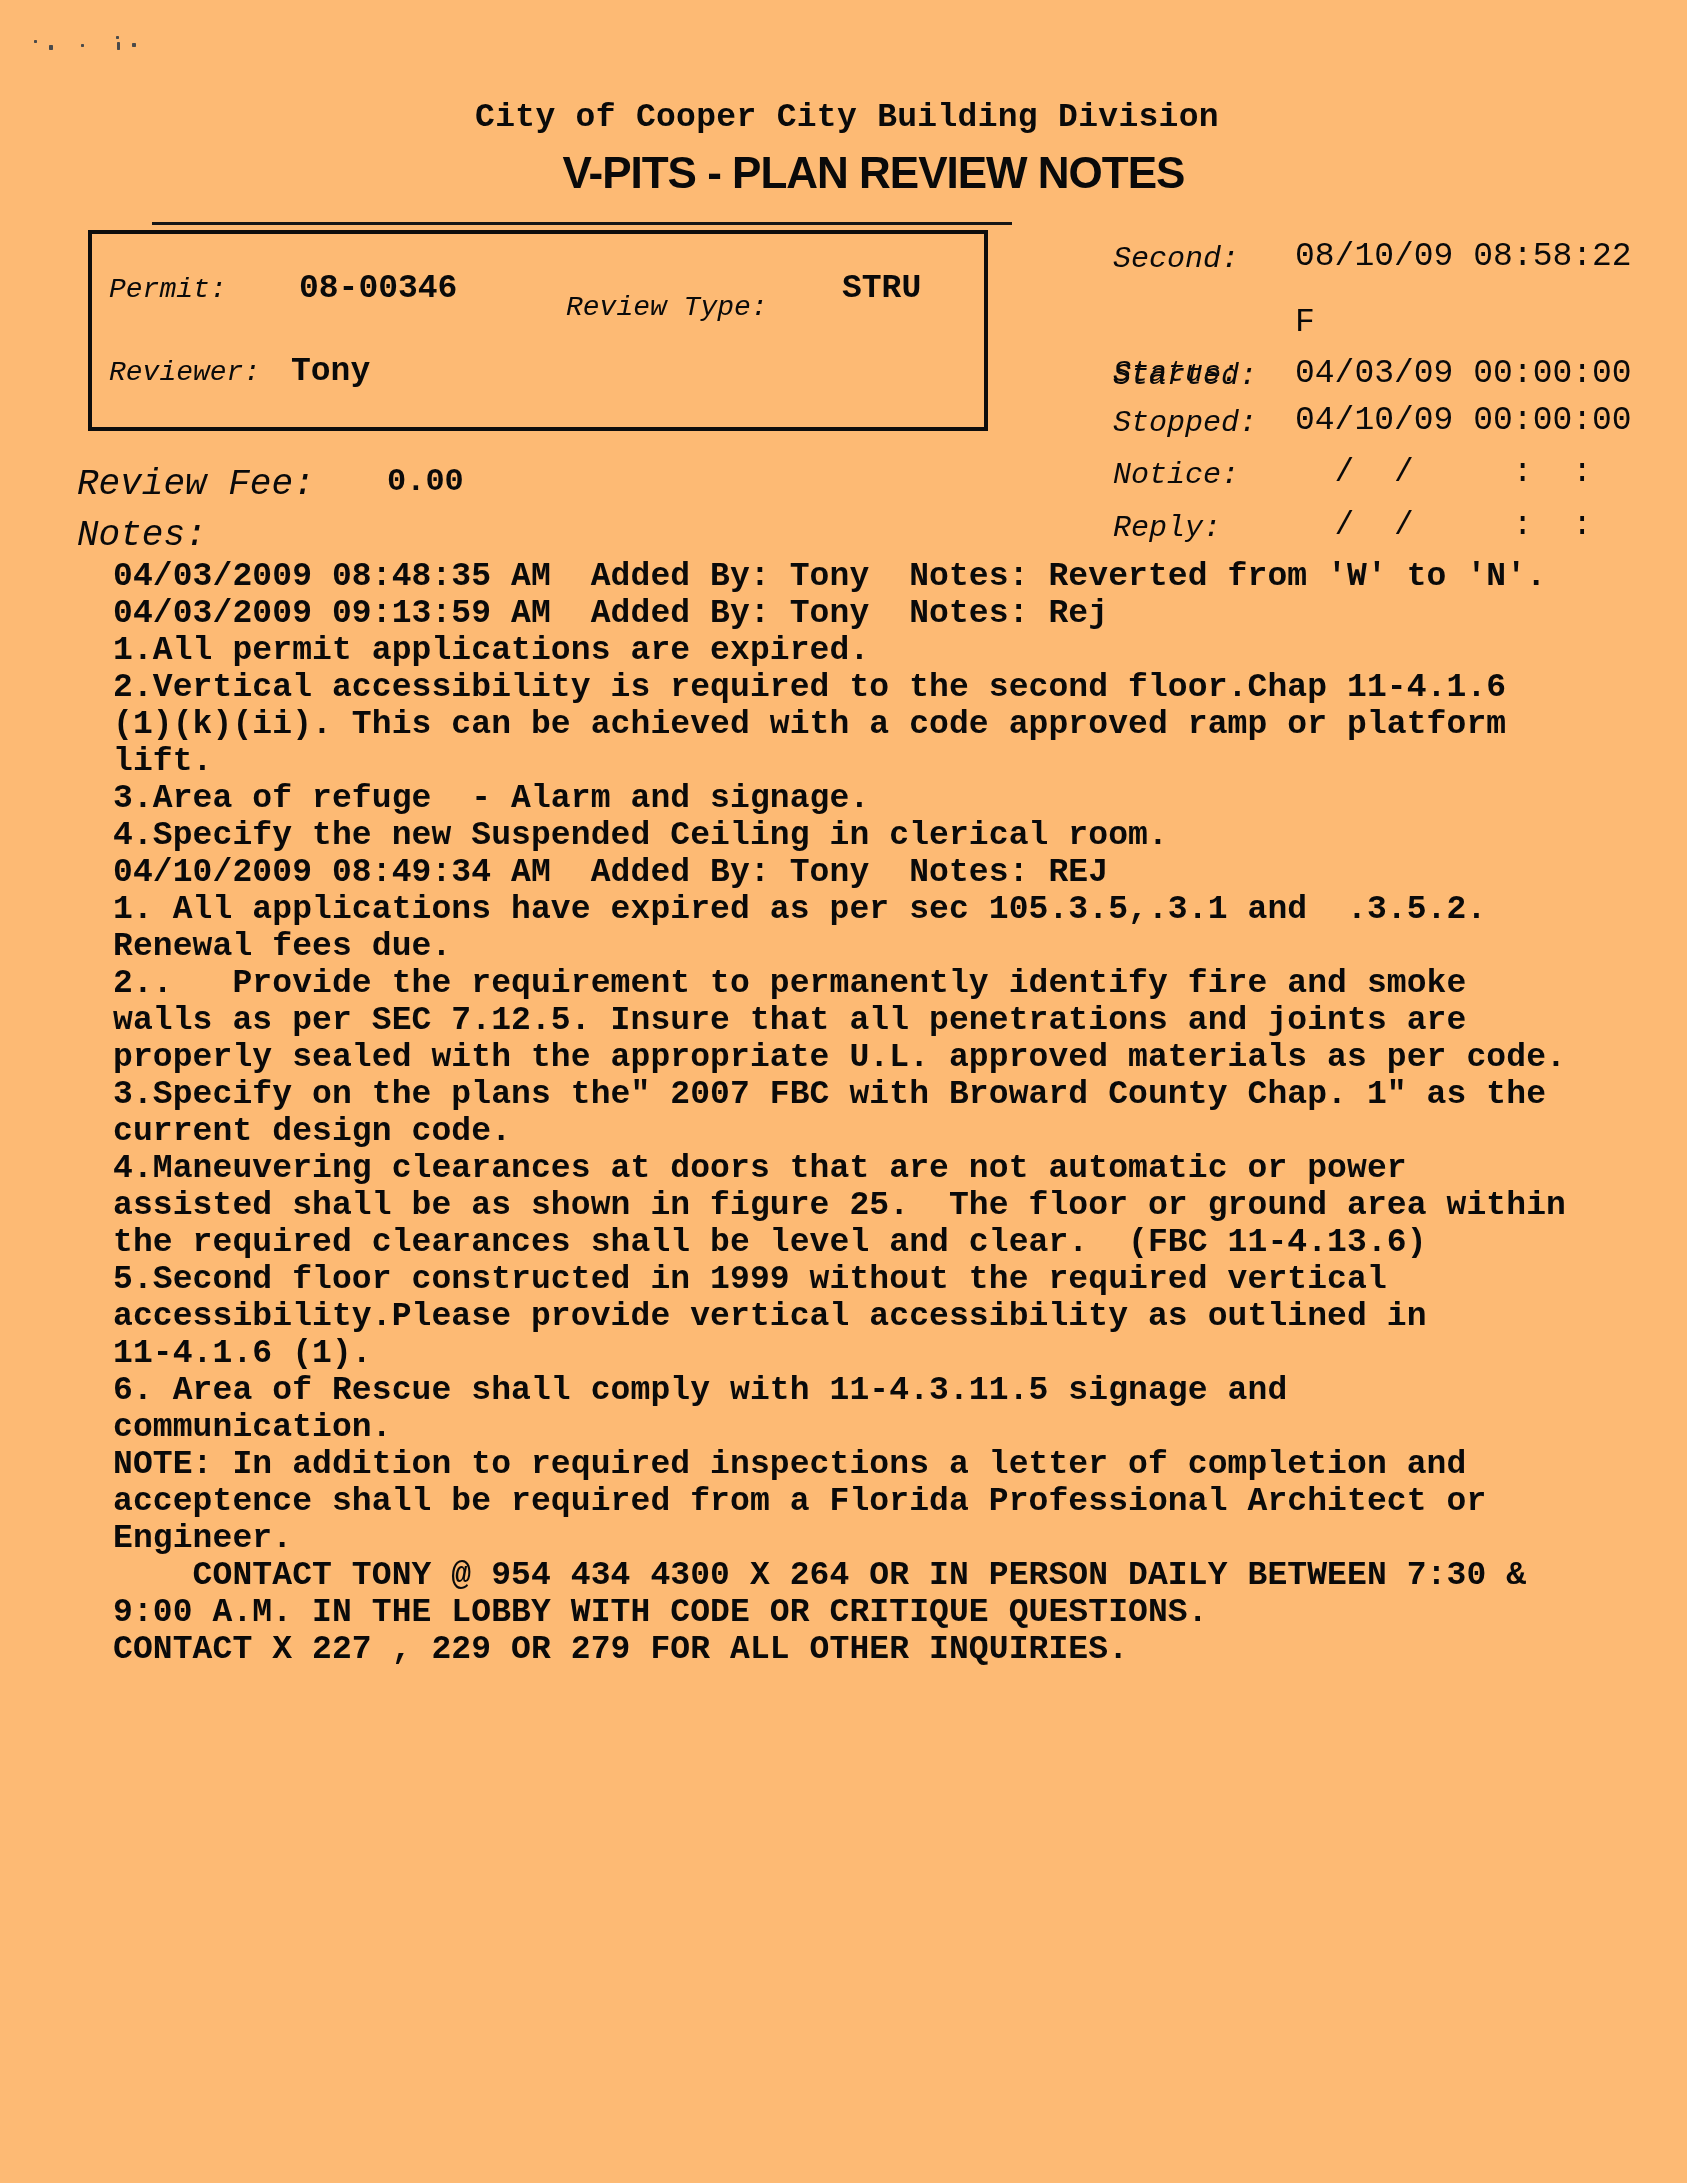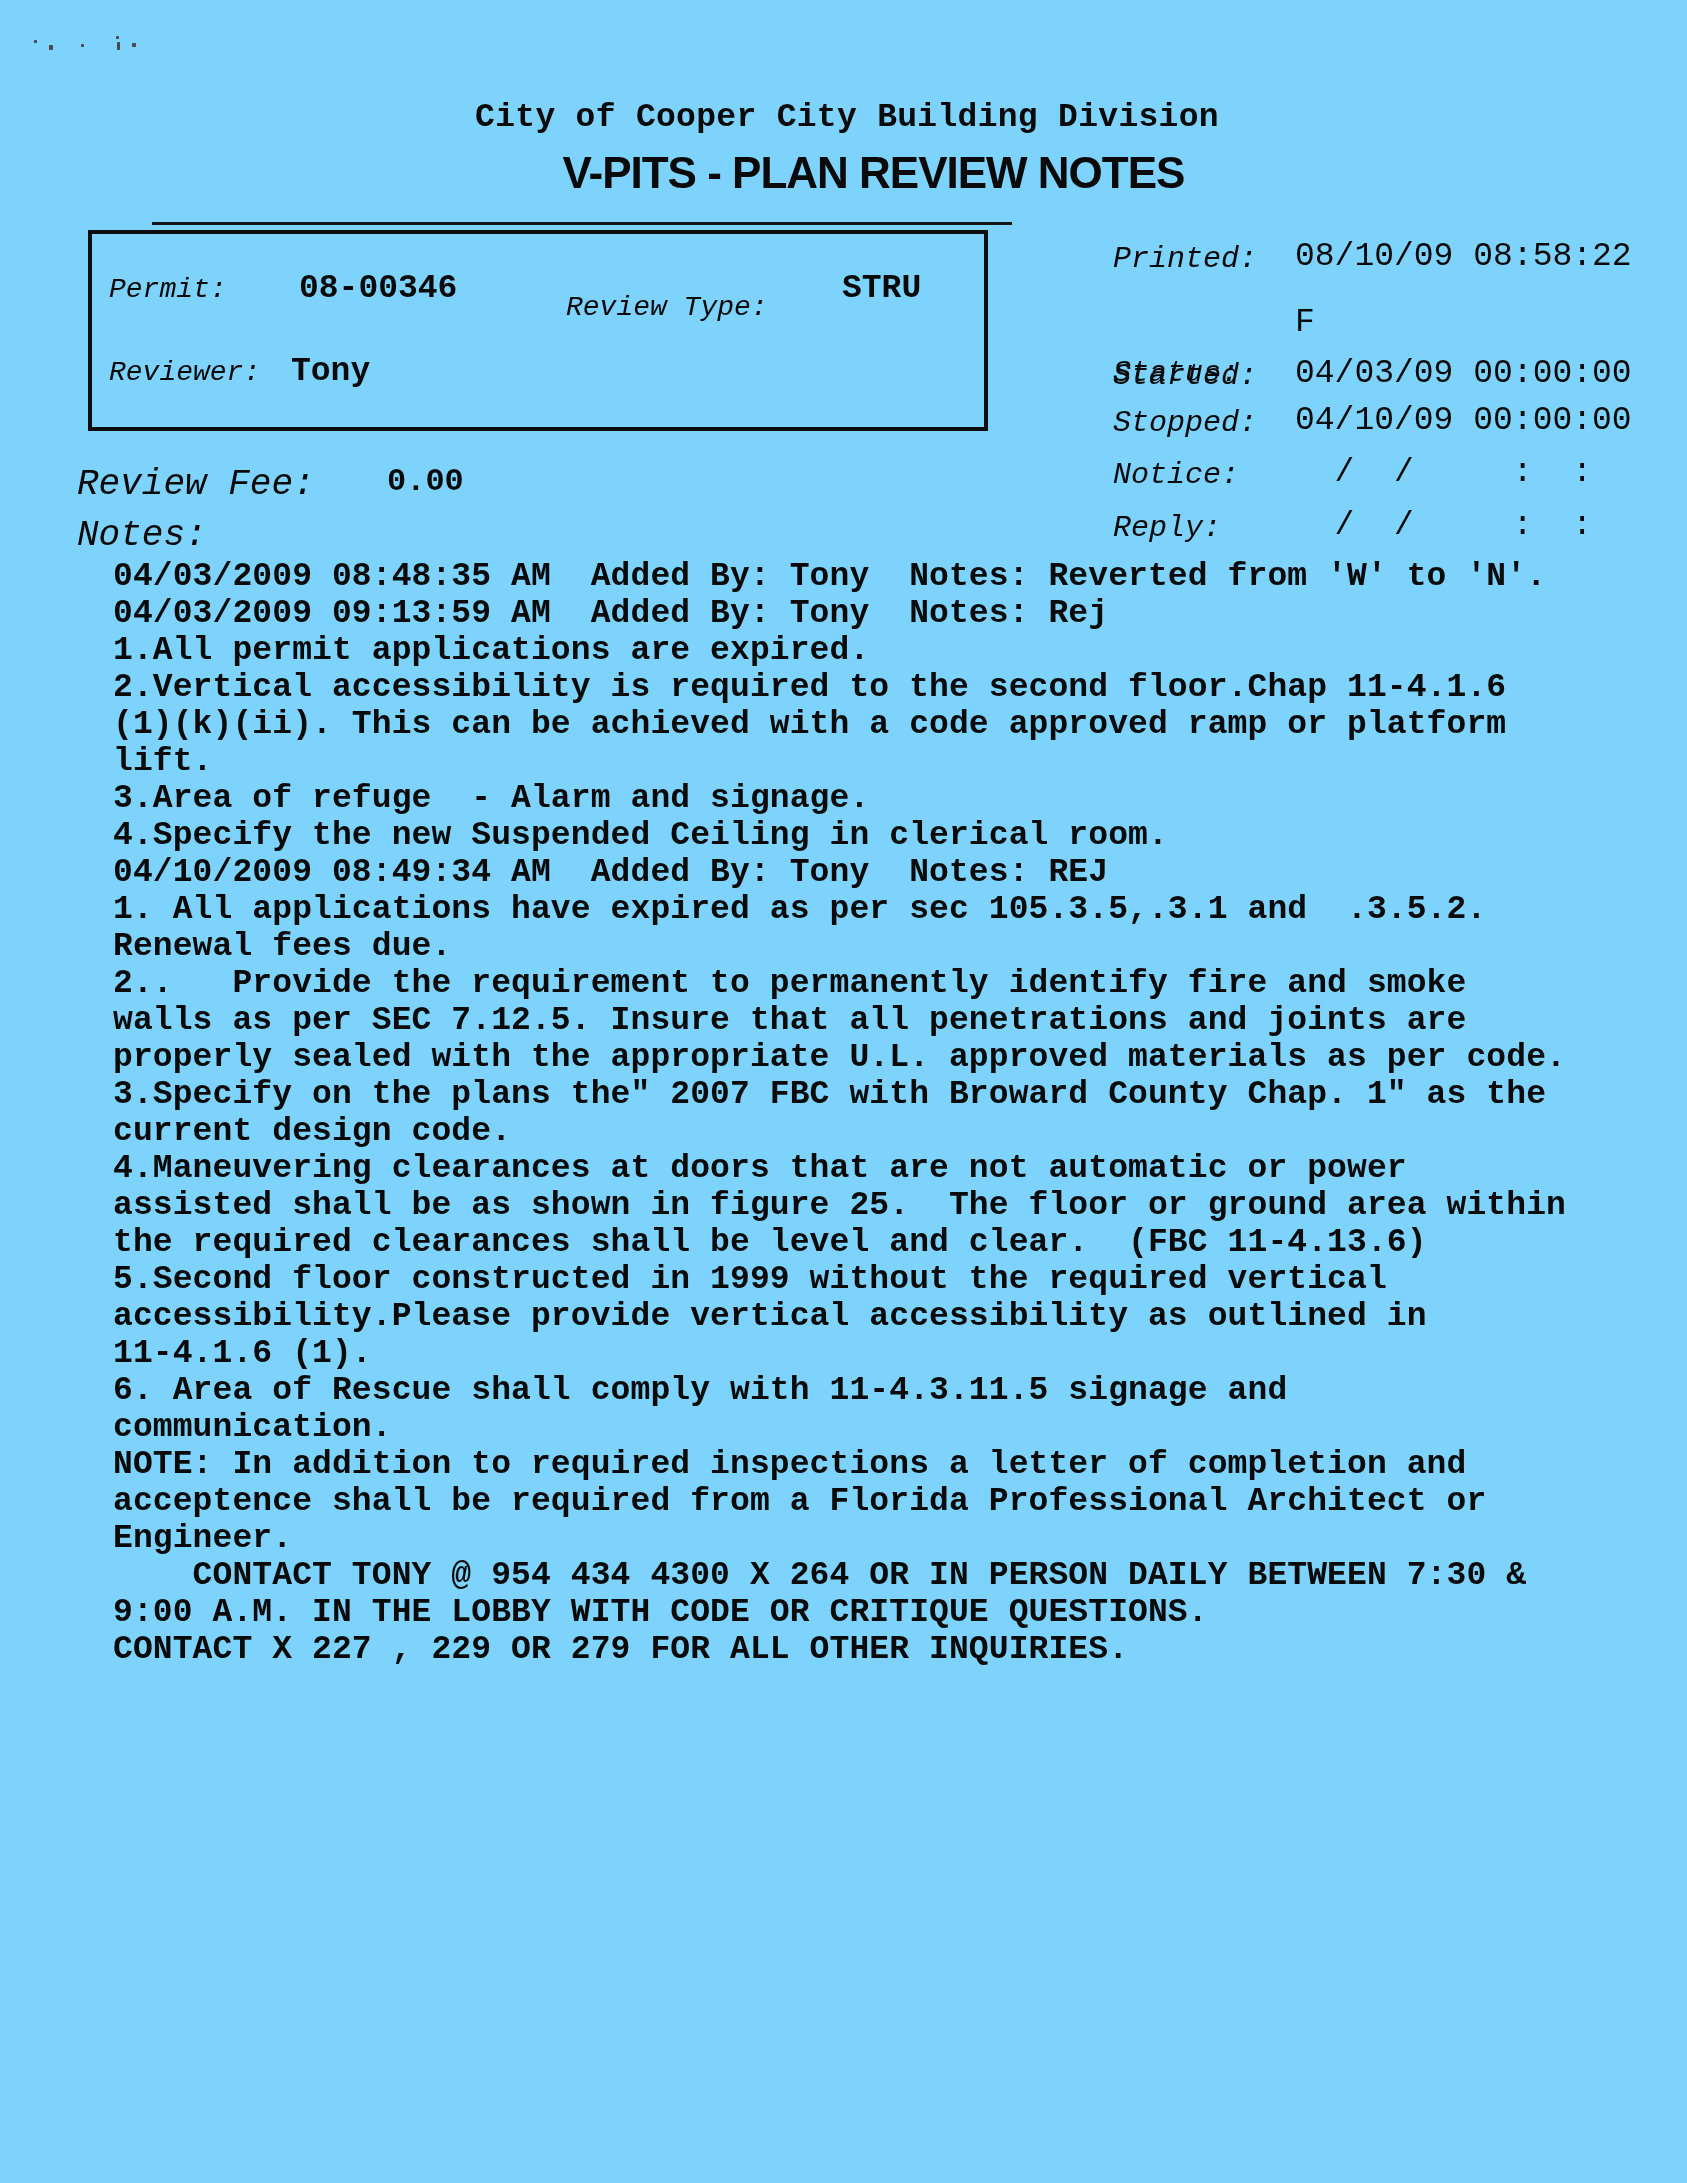--- a/index.html
+++ b/index.html
@@ -5,21 +5,21 @@
   html, body {
     margin: 0;
     padding: 0;
     background: #ffffff;
     overflow: hidden;
   }
   .page {
     position: relative;
     width: 1687px;
     height: 2183px;
-    background: #7dd3fc;
+    background: #fdba74;
     color: #0a0a0a;
     font-family: "Liberation Mono", "DejaVu Sans Mono", monospace;
   }
 
   
   .speck {
     position: absolute;
     background: #4a4a4a;
     border-radius: 0.7px;
   }
@@ -137,21 +137,21 @@
 
   <div class="permit-box"></div>
   <span class="lbl" style="left:109px;top:274px;">Permit:</span>
   <span class="val" style="left:299px;top:270px;">08-00346</span>
   <span class="lbl" style="left:566px;top:292px;">Review Type:</span>
   <span class="val" style="left:842px;top:270px;">STRU</span>
   <span class="lbl" style="left:109px;top:357px;">Reviewer:</span>
   <span class="val" style="left:291px;top:353px;">Tony</span>
 
   <div>
-    <span class="meta-lbl" style="top:242px;">Printed:</span>
+    <span class="meta-lbl" style="top:242px;">Second:</span>
     <span class="meta-val" style="top:238px;">08/10/09 08:58:22</span>
 
     <span class="meta-lbl" style="top:324px;margin-top:32px;">Status:</span>
     <span class="meta-val" style="top:304px;">F</span>
 
     <span class="meta-lbl" style="top:359px;">Started:</span>
     <span class="meta-val" style="top:355px;">04/03/09 00:00:00</span>
 
     <span class="meta-lbl" style="top:406px;">Stopped:</span>
     <span class="meta-val" style="top:402px;">04/10/09 00:00:00</span>

